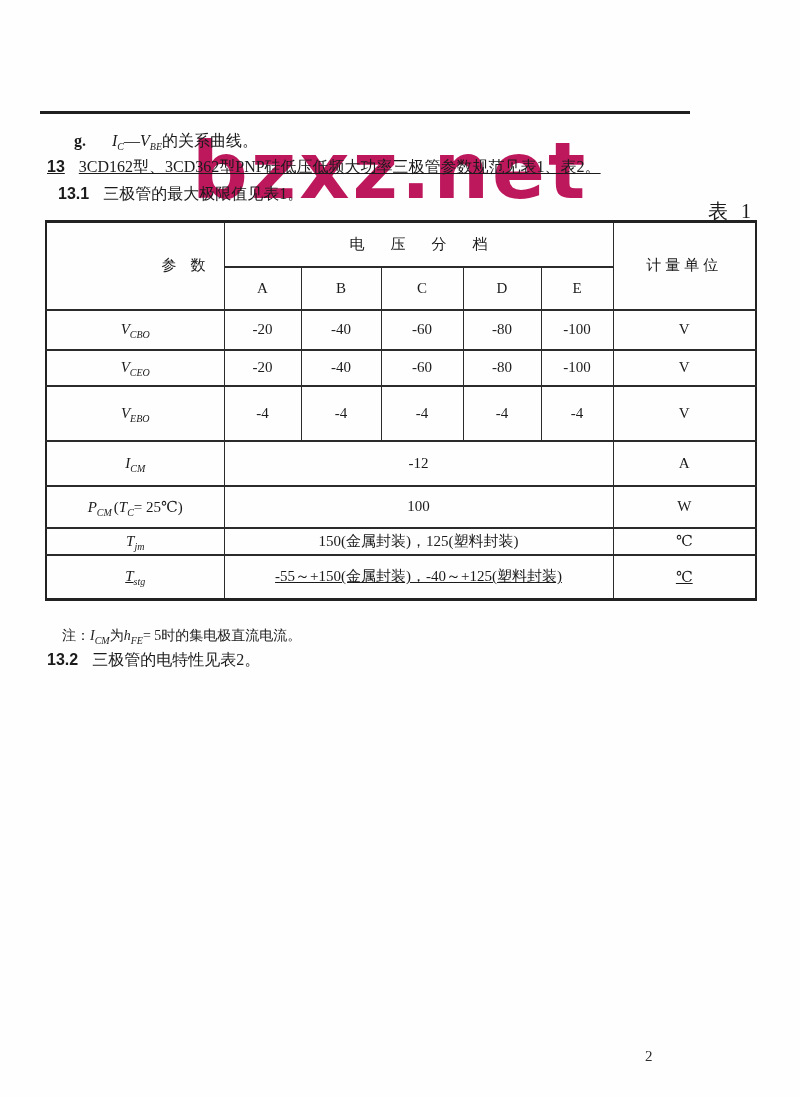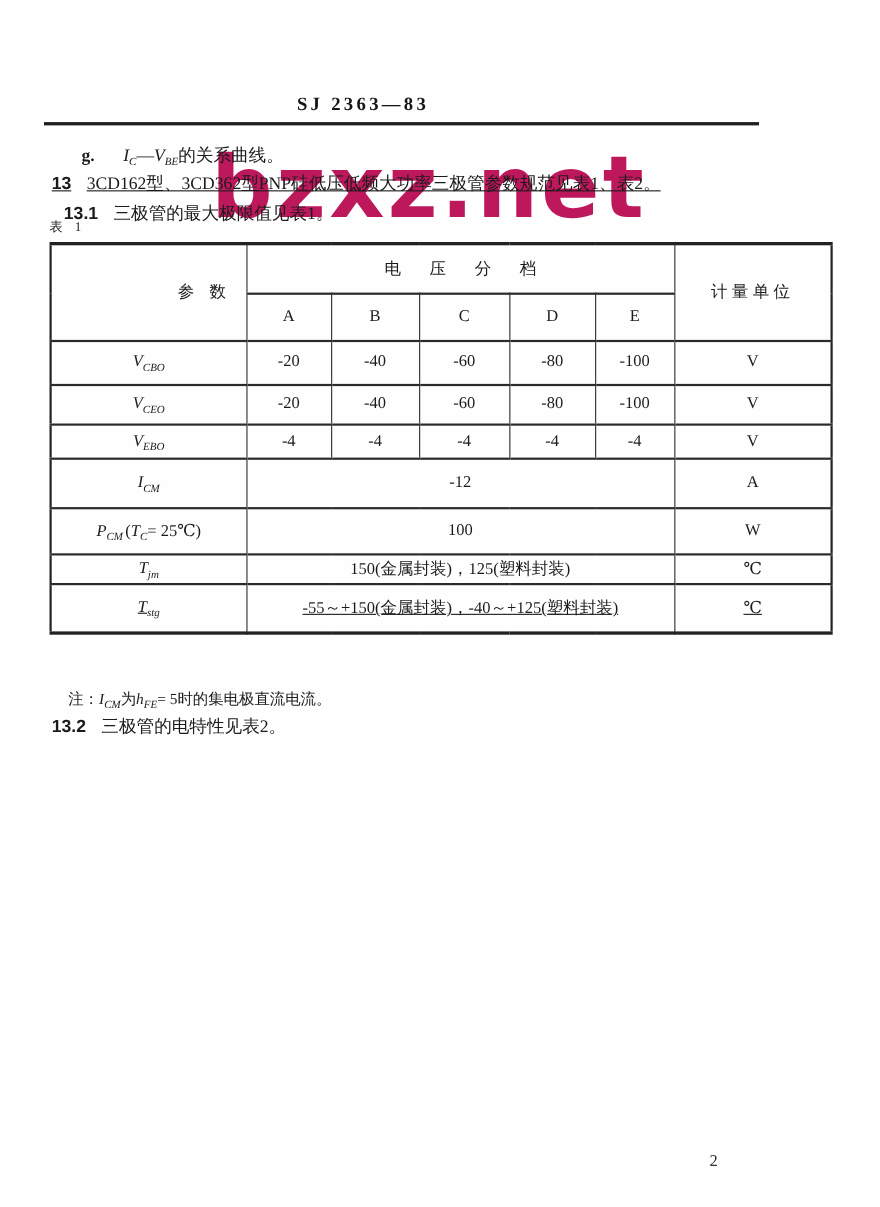--- a/index.html
+++ b/index.html
@@ -50,22 +50,22 @@
   .line-132 { top: 650px; left: 47px; }
   .secnum { font-weight: bold; font-family: "Liberation Sans", "DejaVu Sans", sans-serif; margin-right: 14px; }
   .bold-g { font-weight: bold; margin-right: 22px; }
   .sym { font-style: italic; }
   sub { font-size: 10px; font-style: italic; line-height: 0; }
   .gap-r { margin-right: 2px; }
 
   
   .table-title {
     top: 198px; left: 45px; width: 710px;
-    text-align: left;
-    font-size: 12px;
+    text-align: right;
+    font-size: 20px;
     letter-spacing: 4px;
   }
 
   
   .tblwrap { top: 220px; left: 45px; }
   table {
     border-collapse: collapse;
     table-layout: fixed;
     width: 710px;
     font-size: 15px;
@@ -78,40 +78,39 @@
     vertical-align: middle;
     font-weight: normal;
     padding: 0 4px;
     overflow: hidden;
   }
   table { border: 2px solid #222222; border-top-width: 3px; border-bottom-width: 3px; }
   .h1 { height: 45px; }
   .h2 { height: 43px; }
   .r0 { height: 40px; }
   .r1 { height: 36px; }
-  .r2 { height: 31px; }
+  .r2 { height: 55px; }
   .r3 { height: 45px; }
   .r4 { height: 42px; }
   .r5 { height: 27px; }
   .r6 { height: 45px; text-decoration: underline; }
   .param-head { letter-spacing: 14px; text-indent: 14px; text-align: right; }
   .vg-head { letter-spacing: 26px; text-indent: 26px; }
   .unit-head { letter-spacing: 4px; }
 
   
   .page-num { top: 1048px; left: 645px; font-size: 15px; color: #2d2d2d; }
 </style>
 </head>
 <body>
 
 <div class="page">
 
   <div class="layer watermark">bzxz.net</div>
 
-  <div class="layer doc-code">SJ 2363—83</div>
   <div class="layer header-rule"></div>
 
   <div class="layer textline line-g">
     <span class="bold-g">g.</span>
     <span class="sym">I</span><sub>C</sub><span>—</span><span class="sym">V</span><sub>BE</sub><span>的关系曲线。</span>
   </div>
 
   <div class="layer textline line-13">
     <span class="secnum">13</span><span>3CD162型、3CD362型PNP硅低压低频大功率三极管参数规范见表1、表2。</span>
   </div>

